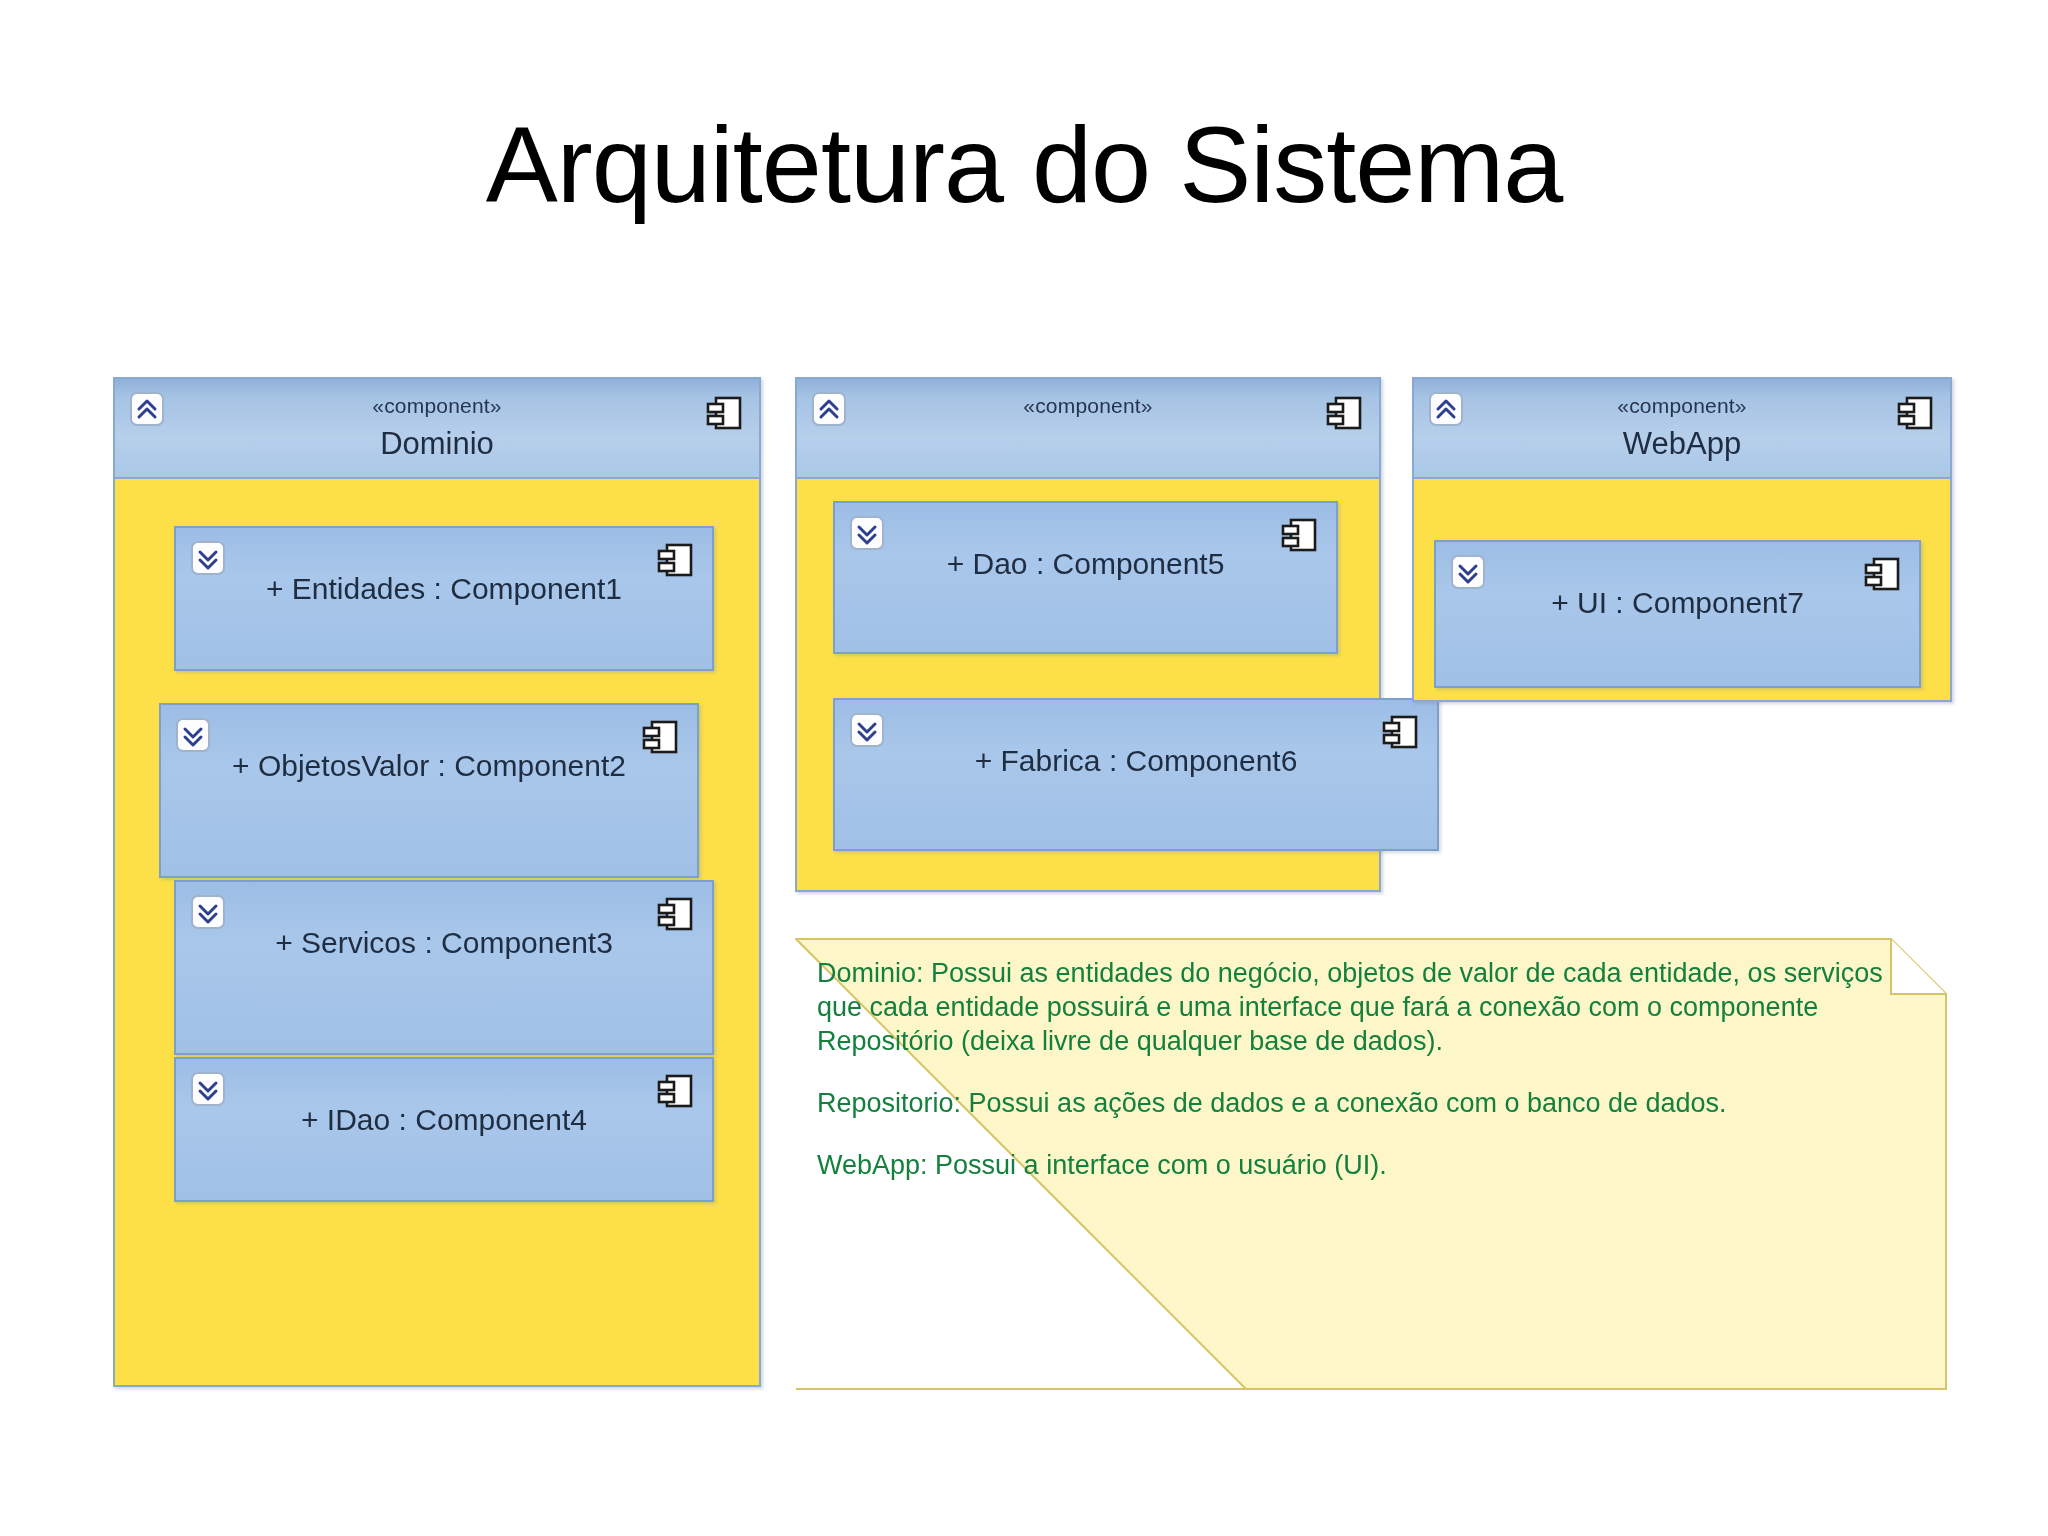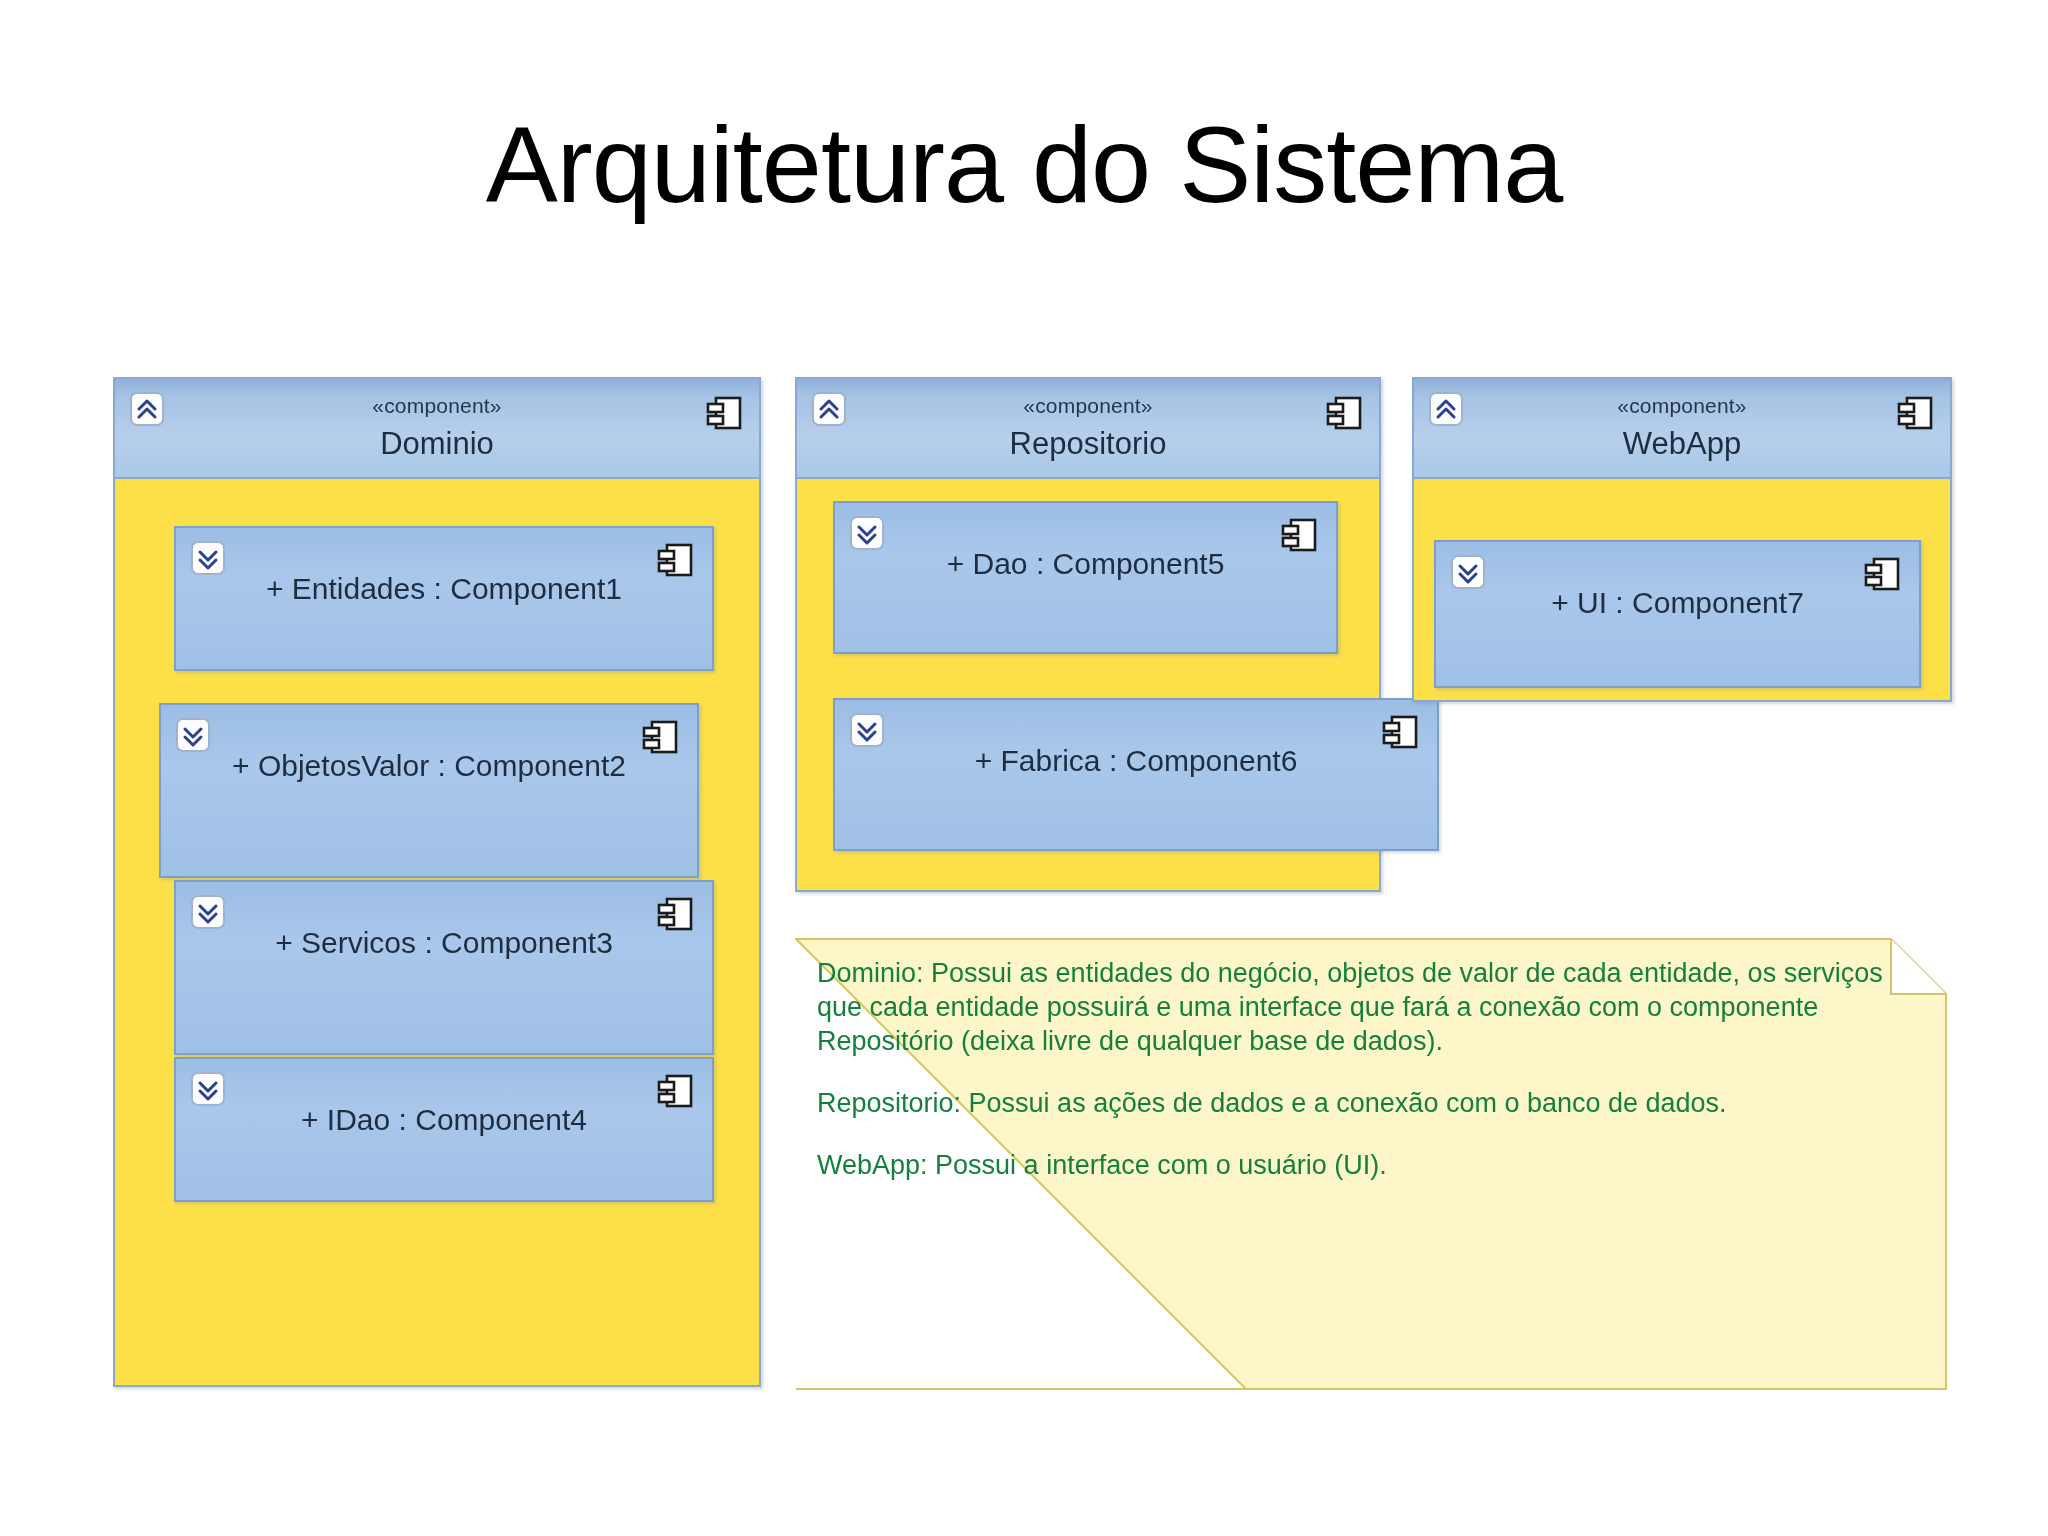--- a/index.html
+++ b/index.html
@@ -240,21 +240,20 @@
 
   <div class="component-header">
     <span class="chevron-icon">
       <svg width="30" height="30" viewBox="0 0 30 30">
         <polyline points="7,15 15,7 23,15" fill="none" stroke="#2d3f8f" stroke-width="3" stroke-linecap="round" stroke-linejoin="round"></polyline>
         <polyline points="7,23 15,15 23,23" fill="none" stroke="#2d3f8f" stroke-width="3" stroke-linecap="round" stroke-linejoin="round"></polyline>
       </svg>
     </span>
 
     <div class="stereotype">«component»</div>
-    <div class="component-name">Repositorio</div>
 
     <span class="component-glyph" style="right:14px; top:14px;">
       <svg width="40" height="40" viewBox="0 0 40 40">
         <rect x="11" y="5" width="24" height="30" fill="#ffffff" stroke="#1b1b1b" stroke-width="2.6"></rect>
         <rect x="3" y="11" width="15" height="8" fill="#ffffff" stroke="#1b1b1b" stroke-width="2.6"></rect>
         <rect x="3" y="23" width="15" height="8" fill="#ffffff" stroke="#1b1b1b" stroke-width="2.6"></rect>
       </svg>
     </span>
   </div>
 

